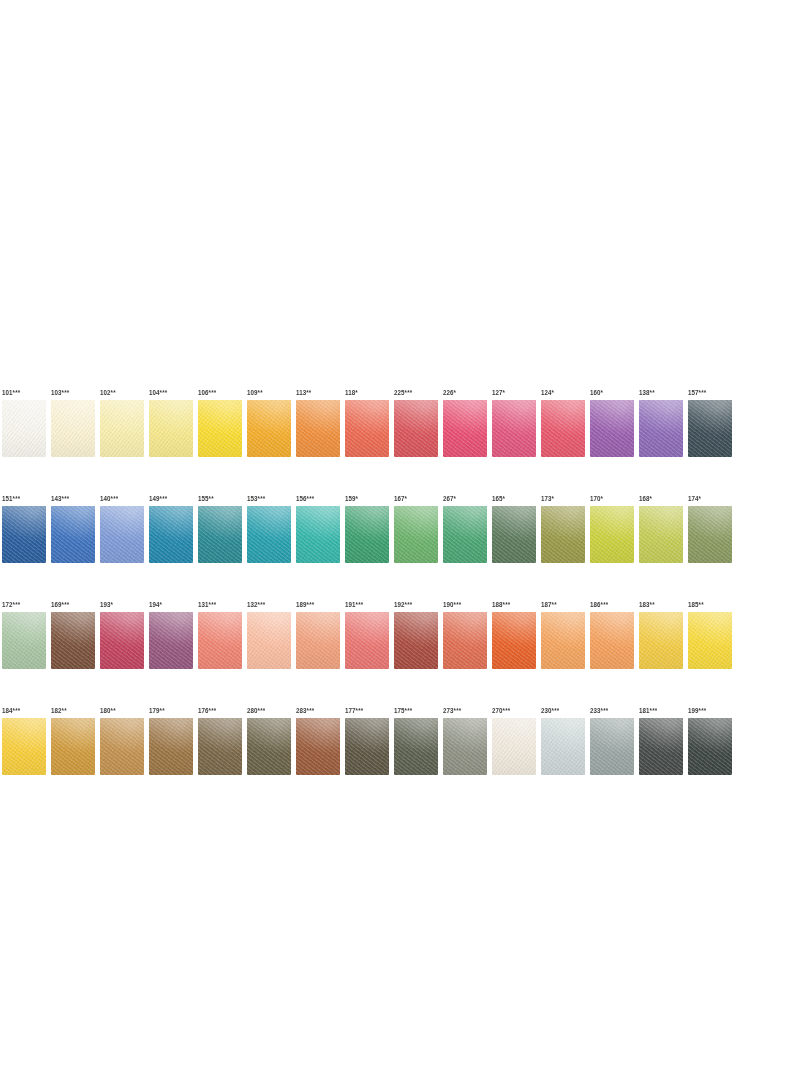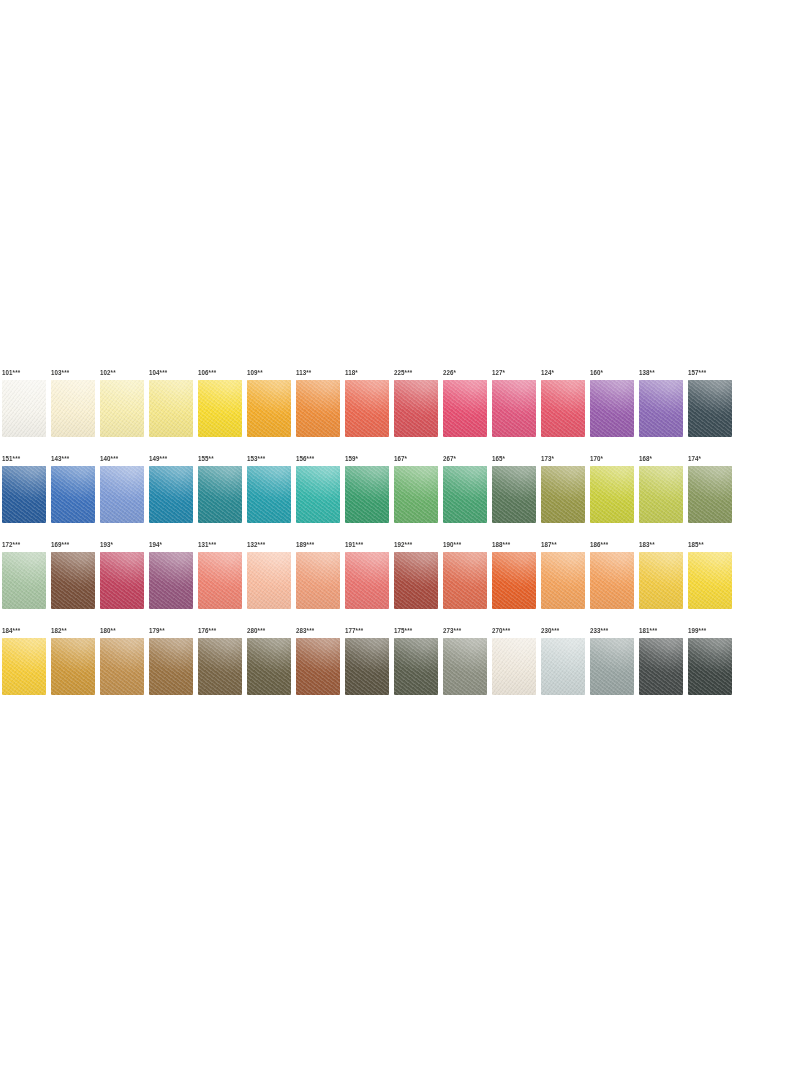--- a/index.html
+++ b/index.html
@@ -33,20 +33,21 @@
     display: flex;
     flex-direction: column;
     gap: 25px;
   }
 
   .swatch-row {
     display: flex;
     flex-direction: row;
     gap: 5px;
     height: 61px;
+    margin-top: 20px;
   }
 
   .swatch-cell {
     width: 44px;
     height: 57px;
     position: relative;
     flex: 0 0 44px;
   }
 
   .swatch-label {

